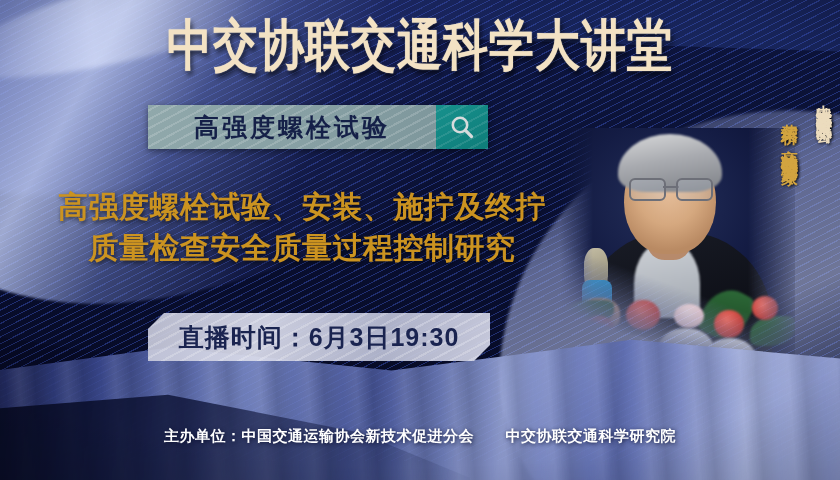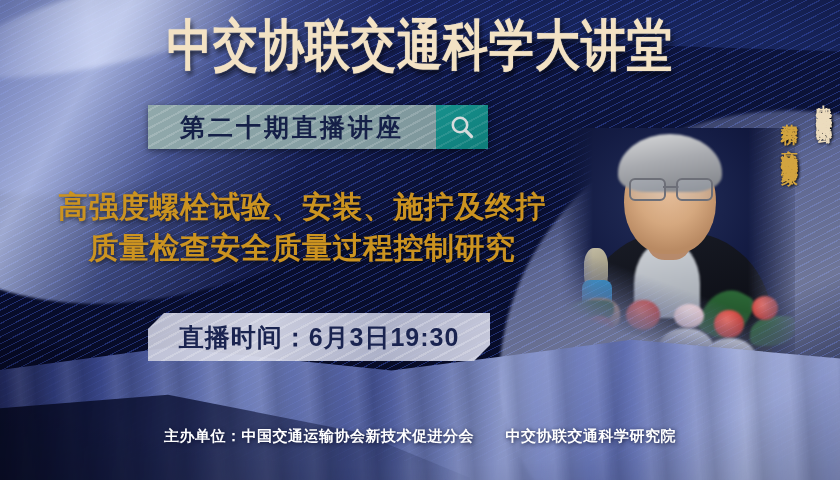--- a/index.html
+++ b/index.html
@@ -521,21 +521,21 @@
   </div>
 
   <div class="silk-bottom"></div>
   <div class="silk-bottom-folds"></div>
   <div class="silk-bottom-dark"></div>
 
   <div class="main-title">中交协联交通科学大讲堂</div>
 
   <div class="search-bar">
     <div class="search-field">
-      <span class="search-text">第二十期直播讲座</span>
+      <span class="search-text">高强度螺栓试验</span>
     </div>
     <div class="search-btn">
       <span>
         <svg width="28" height="28" viewBox="0 0 28 28" aria-hidden="true">
           <circle cx="12" cy="12" r="7.2" fill="none" stroke="#d7dbdc" stroke-width="2.6"></circle>
           <line x1="17.2" y1="17.2" x2="23.5" y2="23.5" stroke="#d7dbdc" stroke-width="3.2" stroke-linecap="round"></line>
         </svg>
       </span>
     </div>
   </div>

